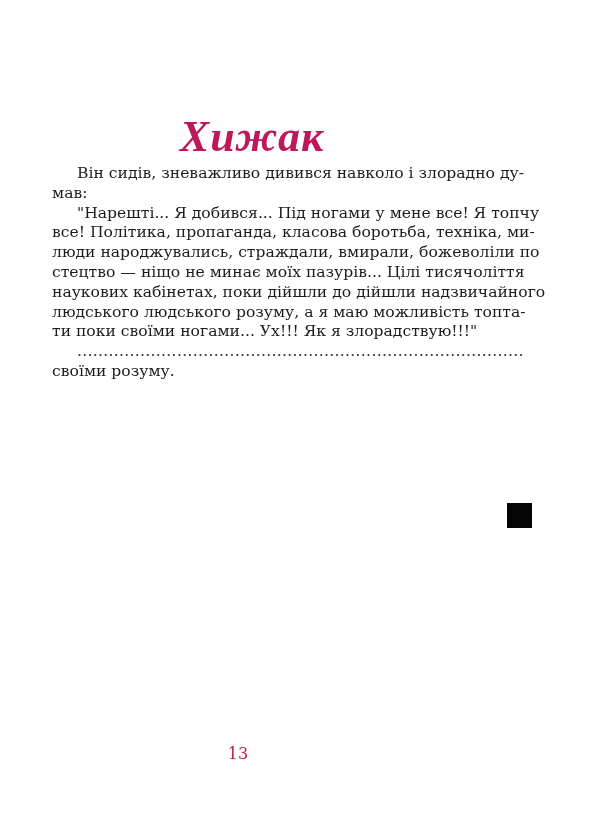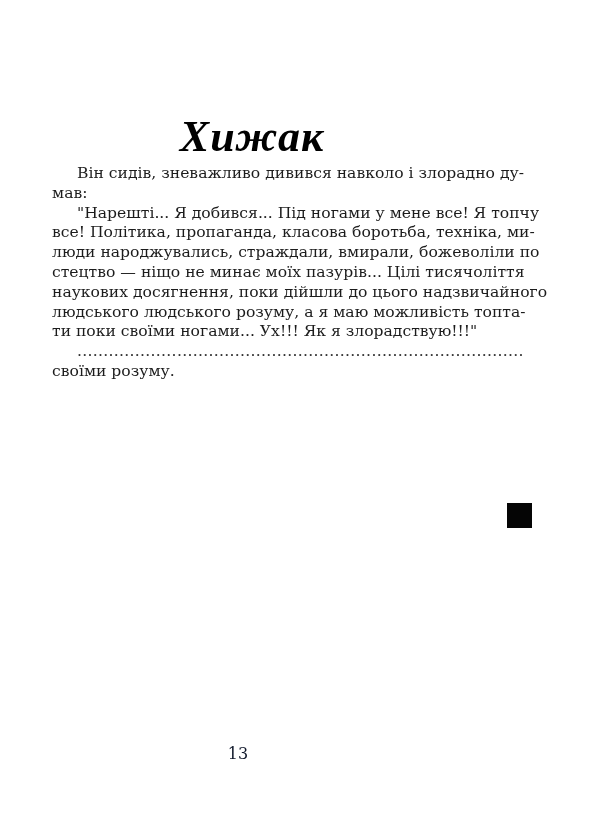--- a/index.html
+++ b/index.html
@@ -3,57 +3,57 @@
 <meta charset="utf-8">
 <style>
   html, body { margin:0; padding:0; }
   body {
     width:600px; height:825px; background:#ffffff; position:relative; overflow:hidden;
     font-family: "DejaVu Serif", "Liberation Serif", serif; color:#1a1a1a;
   }
   .title {
     position:absolute; left:0; width:504px; top:112px; text-align:center;
     font-family: "Liberation Serif", "DejaVu Serif", serif;
-    font-style:italic; font-weight:bold; font-size:44px; letter-spacing:1px; color:#000000;
+    font-style:italic; font-weight:bold; font-size:44px; letter-spacing:1px; color:#be185d;
     line-height:50px;
   }
   .body-text {
     position:absolute; left:52px; top:164px; width:472px;
     font-size:15.6px; line-height:19.8px; color:#1c1c1c;
     font-family: "DejaVu Serif", serif;
   }
   .line { white-space:nowrap; display:block; text-align:justify; text-align-last:justify; height:19.8px; }
   .line.last { text-align-last:left; }
   .indent { padding-left:25px; }
   .dots { padding-left:25px; letter-spacing:0.3px; overflow:hidden; width:447px; color:#333; }
   .end-mark {
     position:absolute; left:507px; top:503px; width:25px; height:25px; background:#050505;
   }
   .page-num {
     position:absolute; left:0; width:476px; top:744px; text-align:center;
-    font-family: "DejaVu Serif", serif; font-size:16px; color:#0f172a;
+    font-family: "DejaVu Serif", serif; font-size:16px; color:#be185d;
   }
 </style>
 </head>
 <body>
 
 <div>
   <div class="title">Хижак</div>
 
   <div class="body-text">
     <div>
       <span class="line indent">Він сидів, зневажливо дивився навколо і злорадно ду-</span>
       <span class="line last">мав:</span>
     </div>
     <div>
       <span class="line indent">"Нарешті... Я добився... Під ногами у мене все! Я топчу</span>
       <span class="line">все! Політика, пропаганда, класова боротьба, техніка, ми-</span>
       <span class="line">люди народжувались, страждали, вмирали, божеволіли по</span>
       <span class="line">стецтво — ніщо не минає моїх пазурів... Цілі тисячоліття</span>
-      <span class="line">наукових досягнення, поки дійшли до цього надзвичайного</span>
+      <span class="line">наукових кабінетах, поки дійшли до дійшли надзвичайного</span>
       <span class="line">людського людського розуму, а я маю можливість топта-</span>
       <span class="line last">ти поки своїми ногами... Ух!!! Як я злорадствую!!!"</span>
     </div>
     <div>
       <span class="line last dots">............................................................................................</span>
     </div>
     <div>
       <span class="line last">своїми розуму.</span>
     </div>
   </div>

